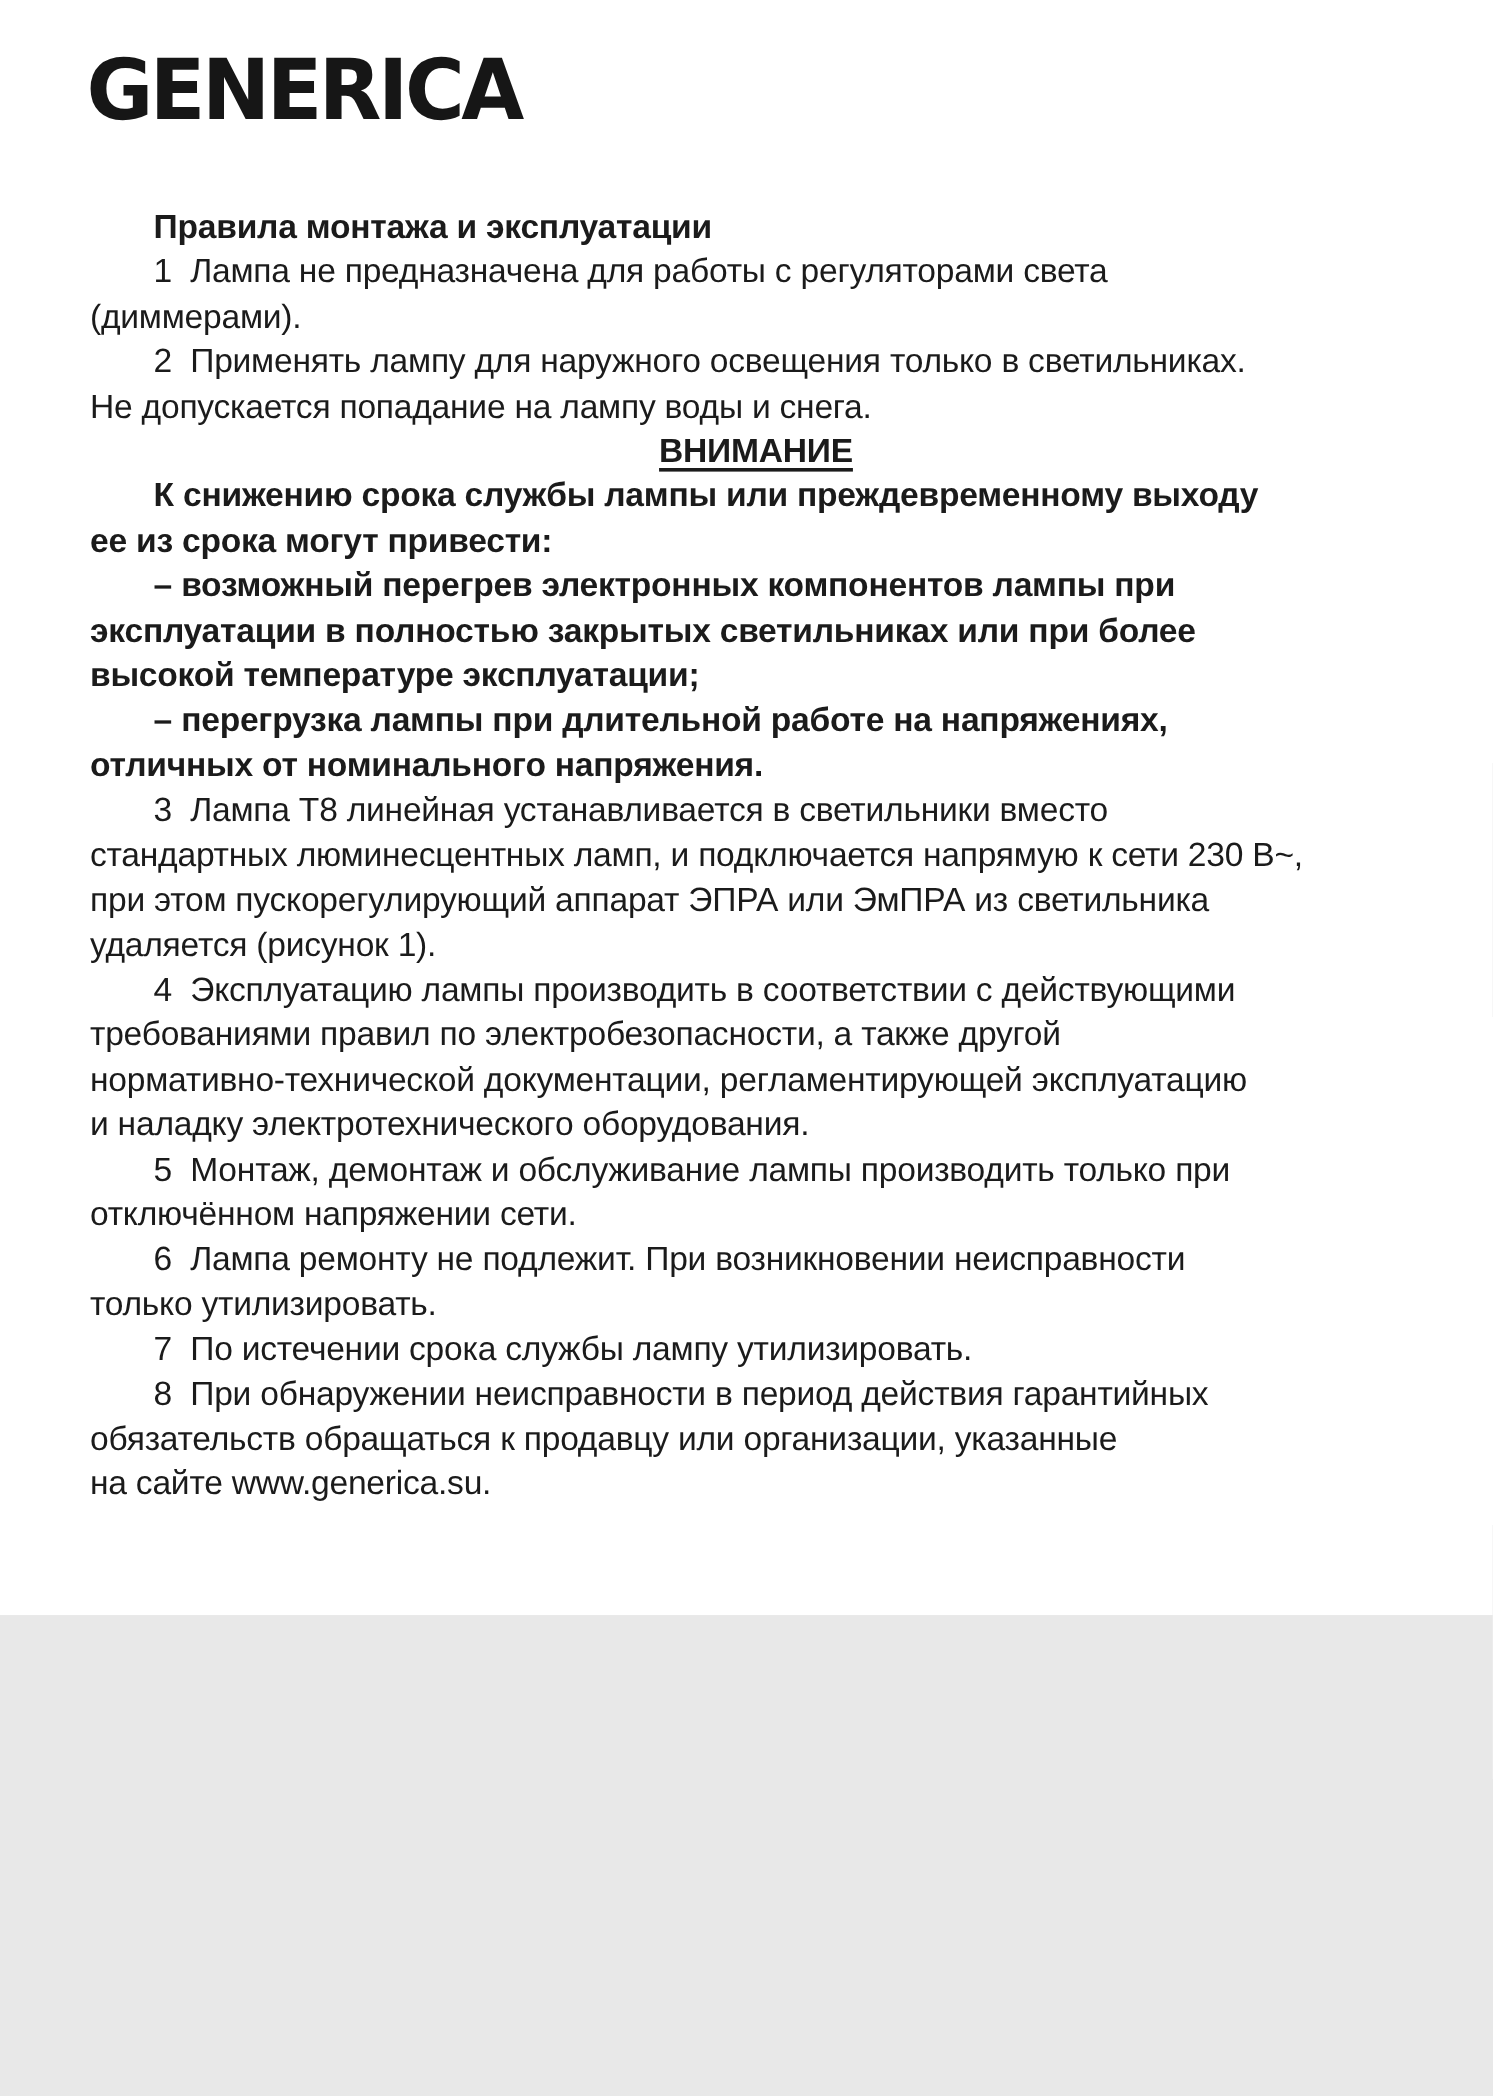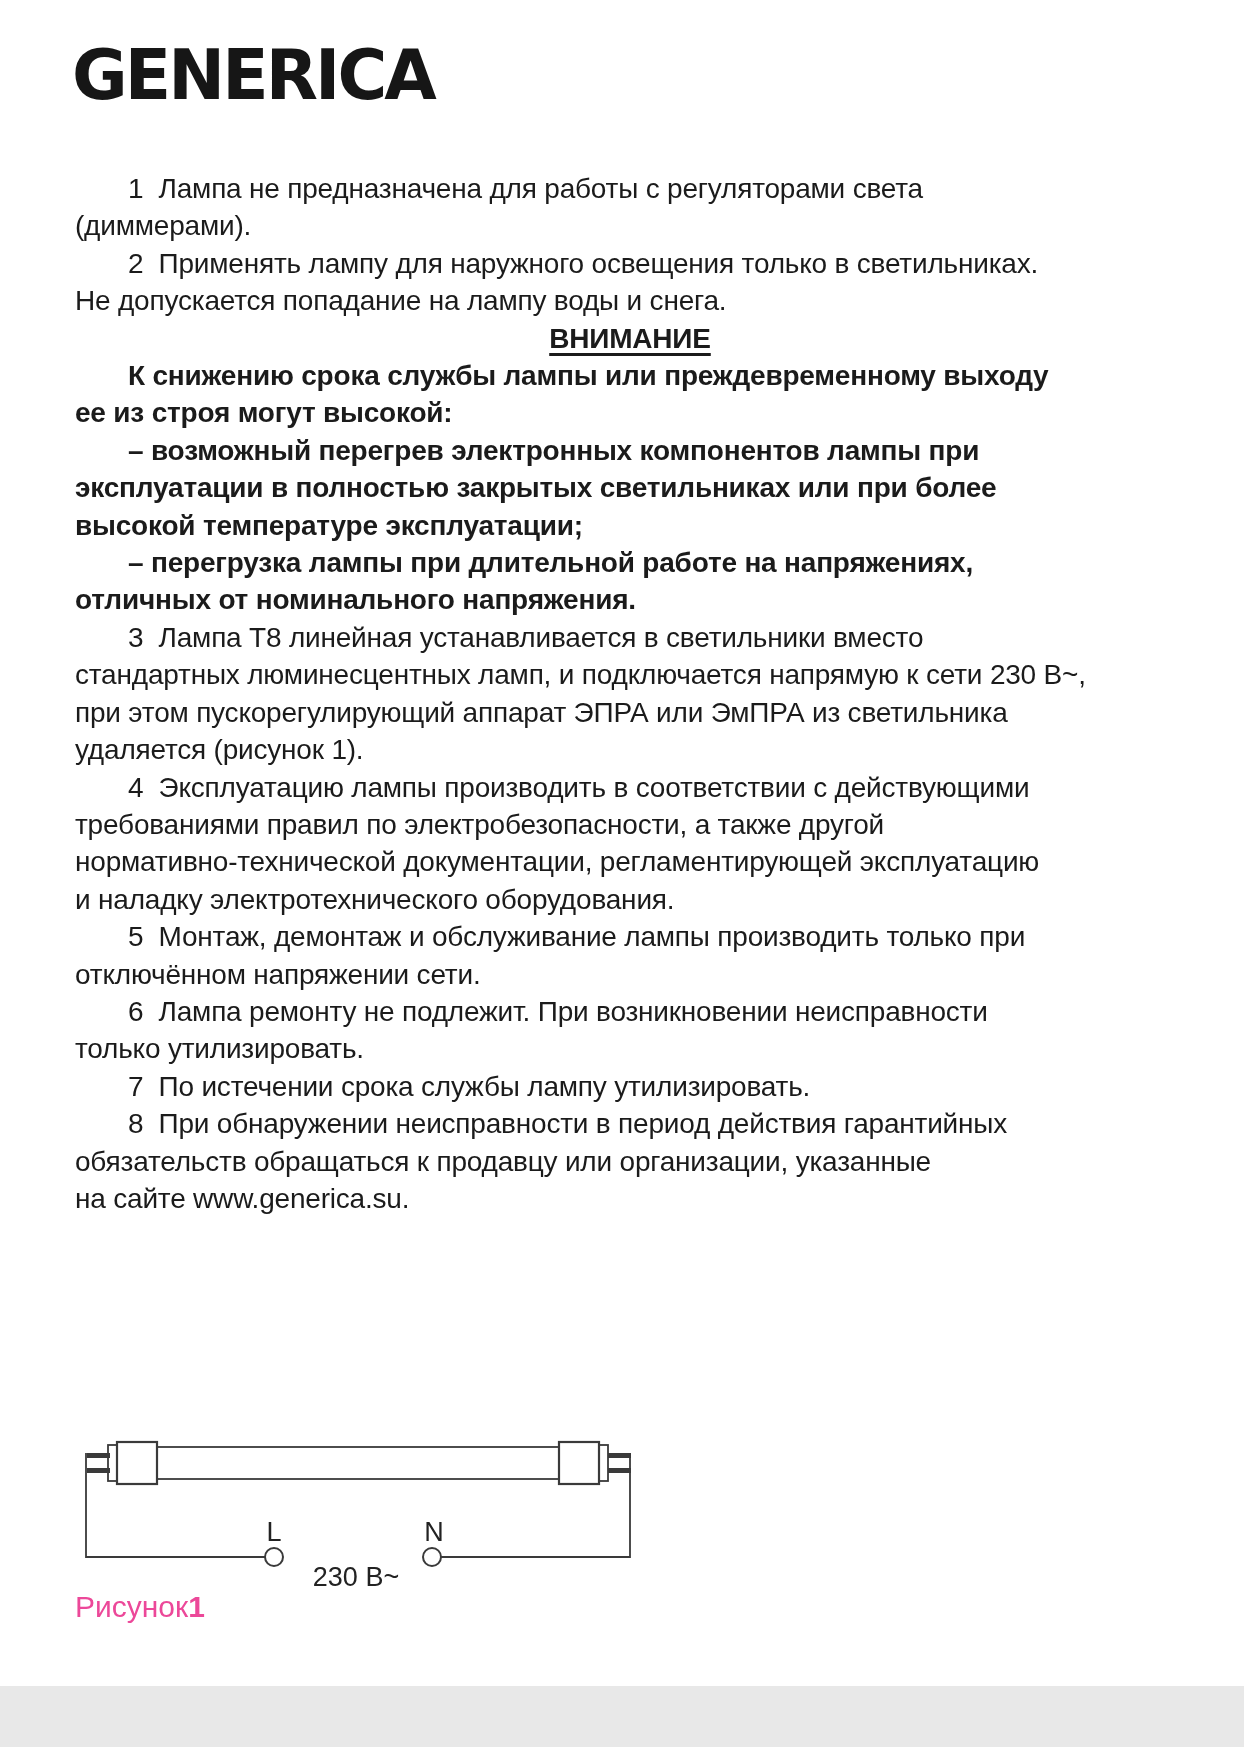--- a/index.html
+++ b/index.html
@@ -1,19 +1,19 @@
 <!DOCTYPE html>
 <html lang="ru"><head>
 <meta charset="utf-8">
 <style>
   html, body { margin: 0; padding: 0; background: #e8e8e8; }
   .page {
     position: relative;
     width: 1244px;
-    height: 1686px;
+    height: 1346px;
     margin: 0 auto;
     background: #ffffff;
     color: #1b1b1b;
     font-family: "Liberation Sans", sans-serif;
     overflow: hidden;
   }
   .logo {
     position: absolute;
     left: 72px;
     top: 34px;
@@ -69,27 +69,28 @@
   .caption .num { font-weight: bold; }
 </style>
 </head>
 <body>
 
 <div class="page">
 
   <div class="logo">GENERICA</div>
 
   <div class="content">
+    <div class="line ind b">Правила монтажа и эксплуатации</div>
     <div class="line ind">1  Лампа не предназначена для работы с регуляторами света</div>
     <div class="line">(диммерами).</div>
     <div class="line ind">2  Применять лампу для наружного освещения только в светильниках.</div>
     <div class="line">Не допускается попадание на лампу воды и снега.</div>
     <div class="line attn">ВНИМАНИЕ</div>
     <div class="line ind b">К снижению срока службы лампы или преждевременному выходу</div>
-    <div class="line b">ее из строя могут высокой:</div>
+    <div class="line b">ее из срока могут привести:</div>
     <div class="line ind b">– возможный перегрев электронных компонентов лампы при</div>
     <div class="line b">эксплуатации в полностью закрытых светильниках или при более</div>
     <div class="line b">высокой температуре эксплуатации;</div>
     <div class="line ind b">– перегрузка лампы при длительной работе на напряжениях,</div>
     <div class="line b">отличных от номинального напряжения.</div>
     <div class="line ind">3  Лампа Т8 линейная устанавливается в светильники вместо</div>
     <div class="line">стандартных люминесцентных ламп, и подключается напрямую к сети 230 В~,</div>
     <div class="line">при этом пускорегулирующий аппарат ЭПРА или ЭмПРА из светильника</div>
     <div class="line">удаляется (рисунок 1).</div>
     <div class="line ind">4  Эксплуатацию лампы производить в соответствии с действующими</div>

